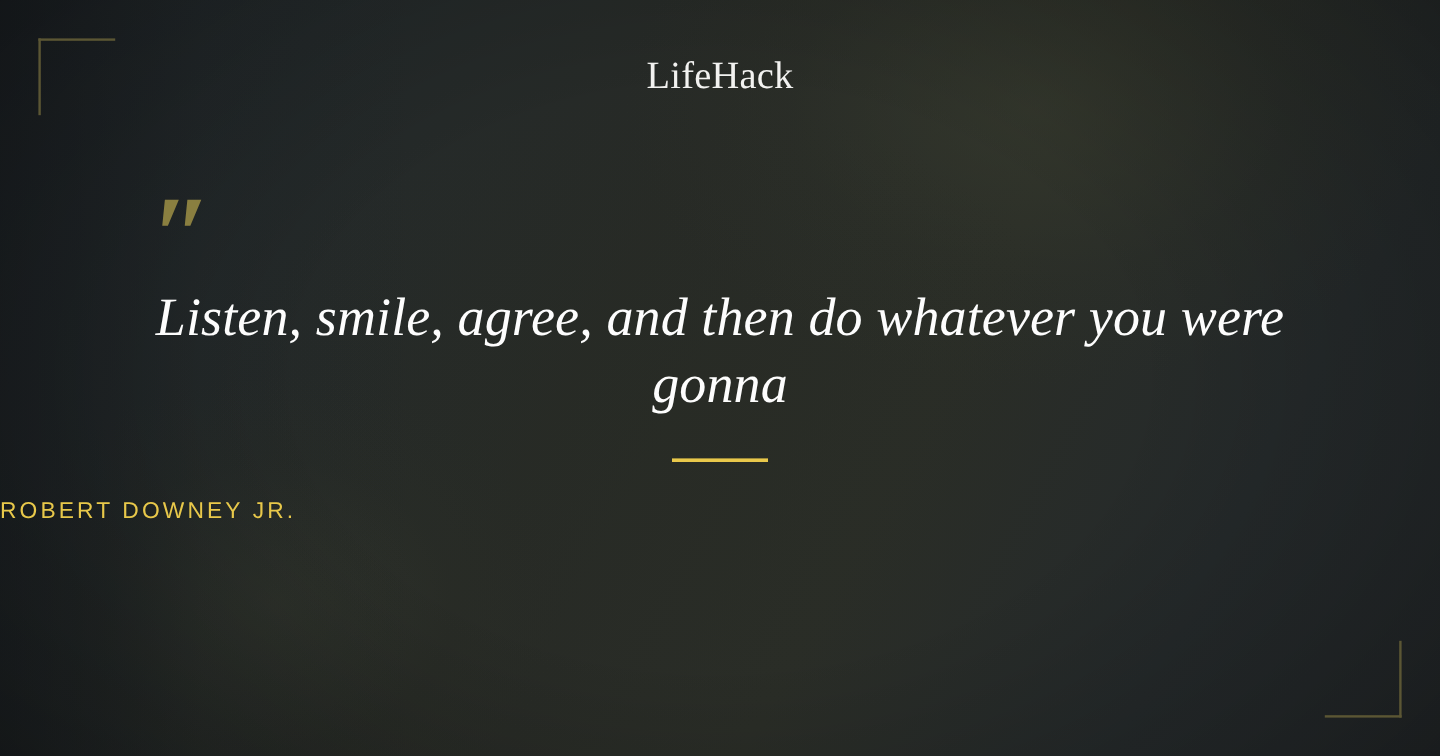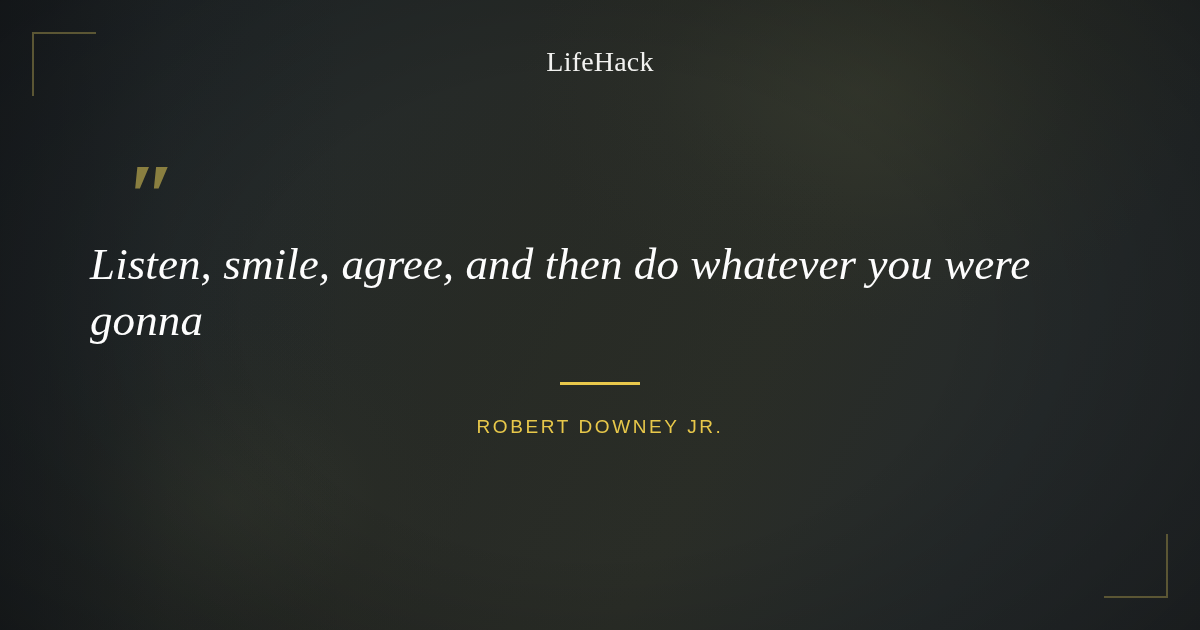--- a/index.html
+++ b/index.html
@@ -83,21 +83,21 @@
   }
 
   
   .brand {
     position: absolute;
     top: 38px;
     left: 0;
     width: 100%;
     text-align: center;
     font-family: "Liberation Serif", "DejaVu Serif", serif;
-    font-size: 28px;
+    font-size: 32px;
     line-height: 48px;
     color: #f2f2f0;
     letter-spacing: 0.2px;
   }
 
   
   .quote-mark {
     position: absolute;
     top: 150px;
     left: 126px;
@@ -109,21 +109,21 @@
     color: #8a7f40;
     user-select: none;
   }
 
   
   .quote-wrap {
     position: absolute;
     top: 236px;
     left: 90px;
     width: 1020px;
-    text-align: left;
+    text-align: center;
   }
   .quote-text {
     font-family: "Liberation Serif", "DejaVu Serif", serif;
     font-style: italic;
     font-size: 45px;
     line-height: 56px;
     color: #fdfdfd;
     margin: 0;
     letter-spacing: 0.1px;
   }
@@ -142,21 +142,21 @@
     height: 3px;
     background: #e9c84b;
   }
 
   
   .author {
     position: absolute;
     top: 414px;
     left: 0;
     width: 100%;
-    text-align: center;
+    text-align: left;
     font-family: "Liberation Sans", sans-serif;
     font-size: 19px;
     line-height: 26px;
     font-weight: 500;
     letter-spacing: 2.6px;
     color: #e8c84a;
     text-transform: uppercase;
   }
 </style>
 </head>

